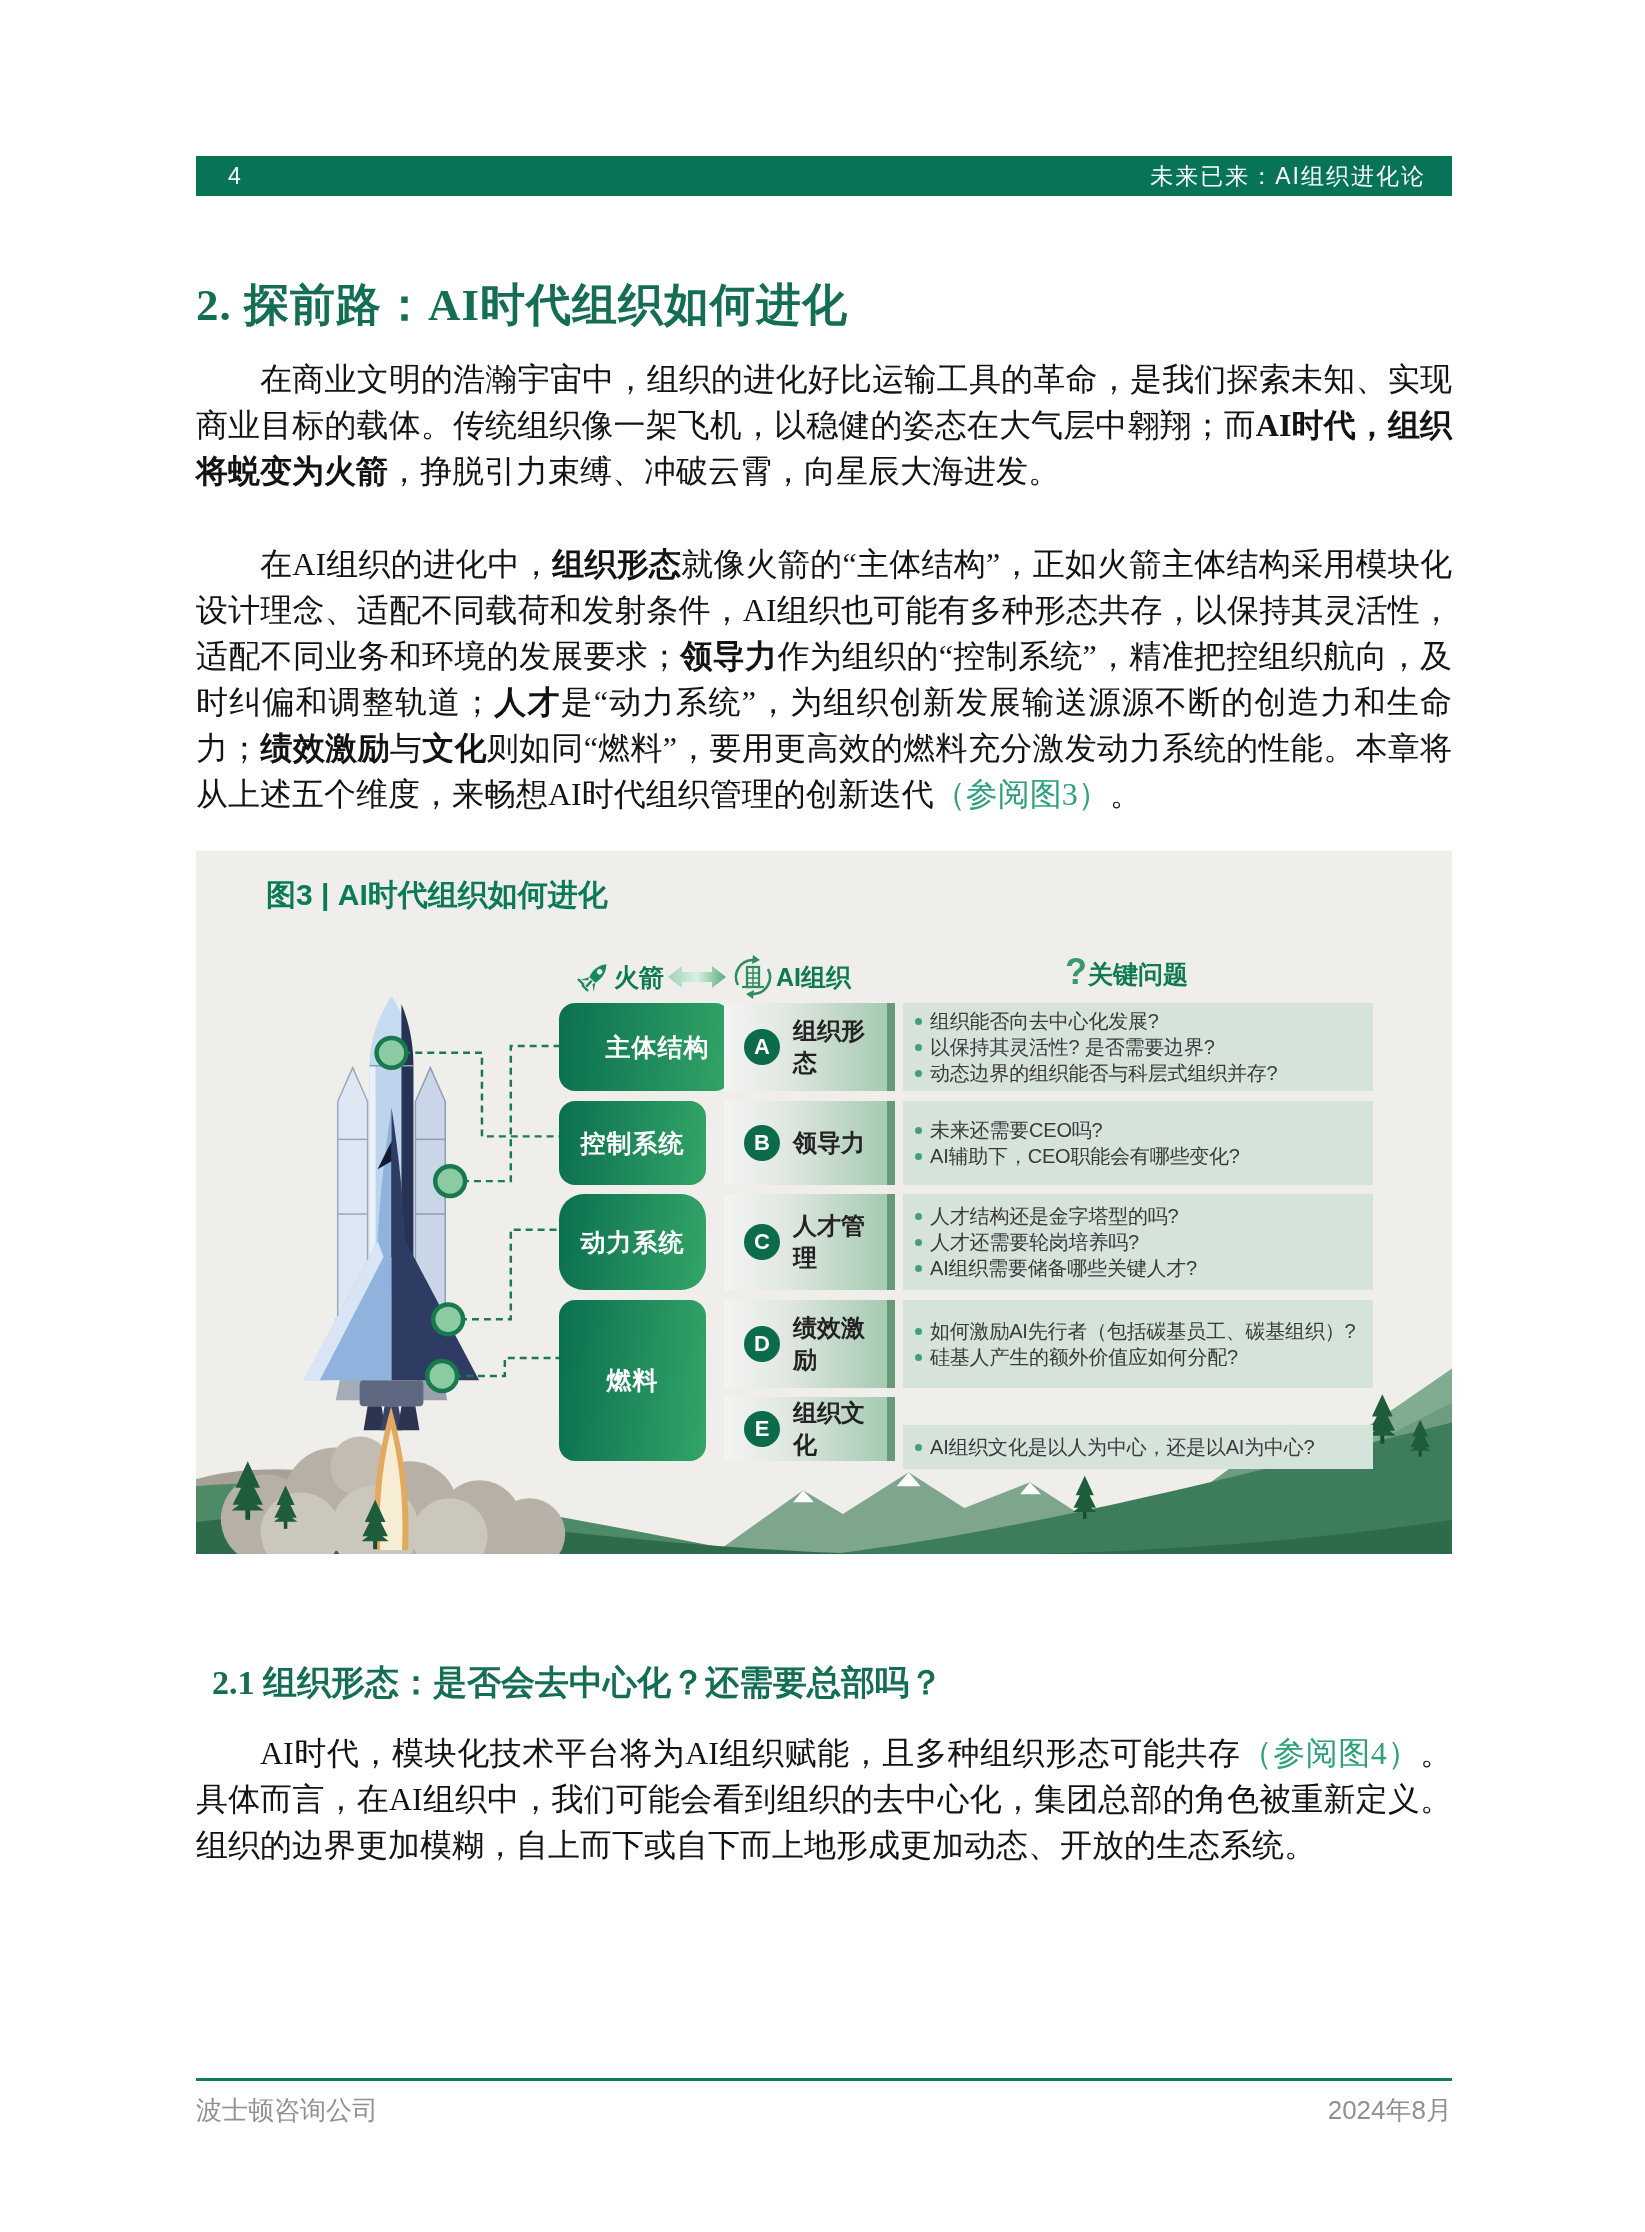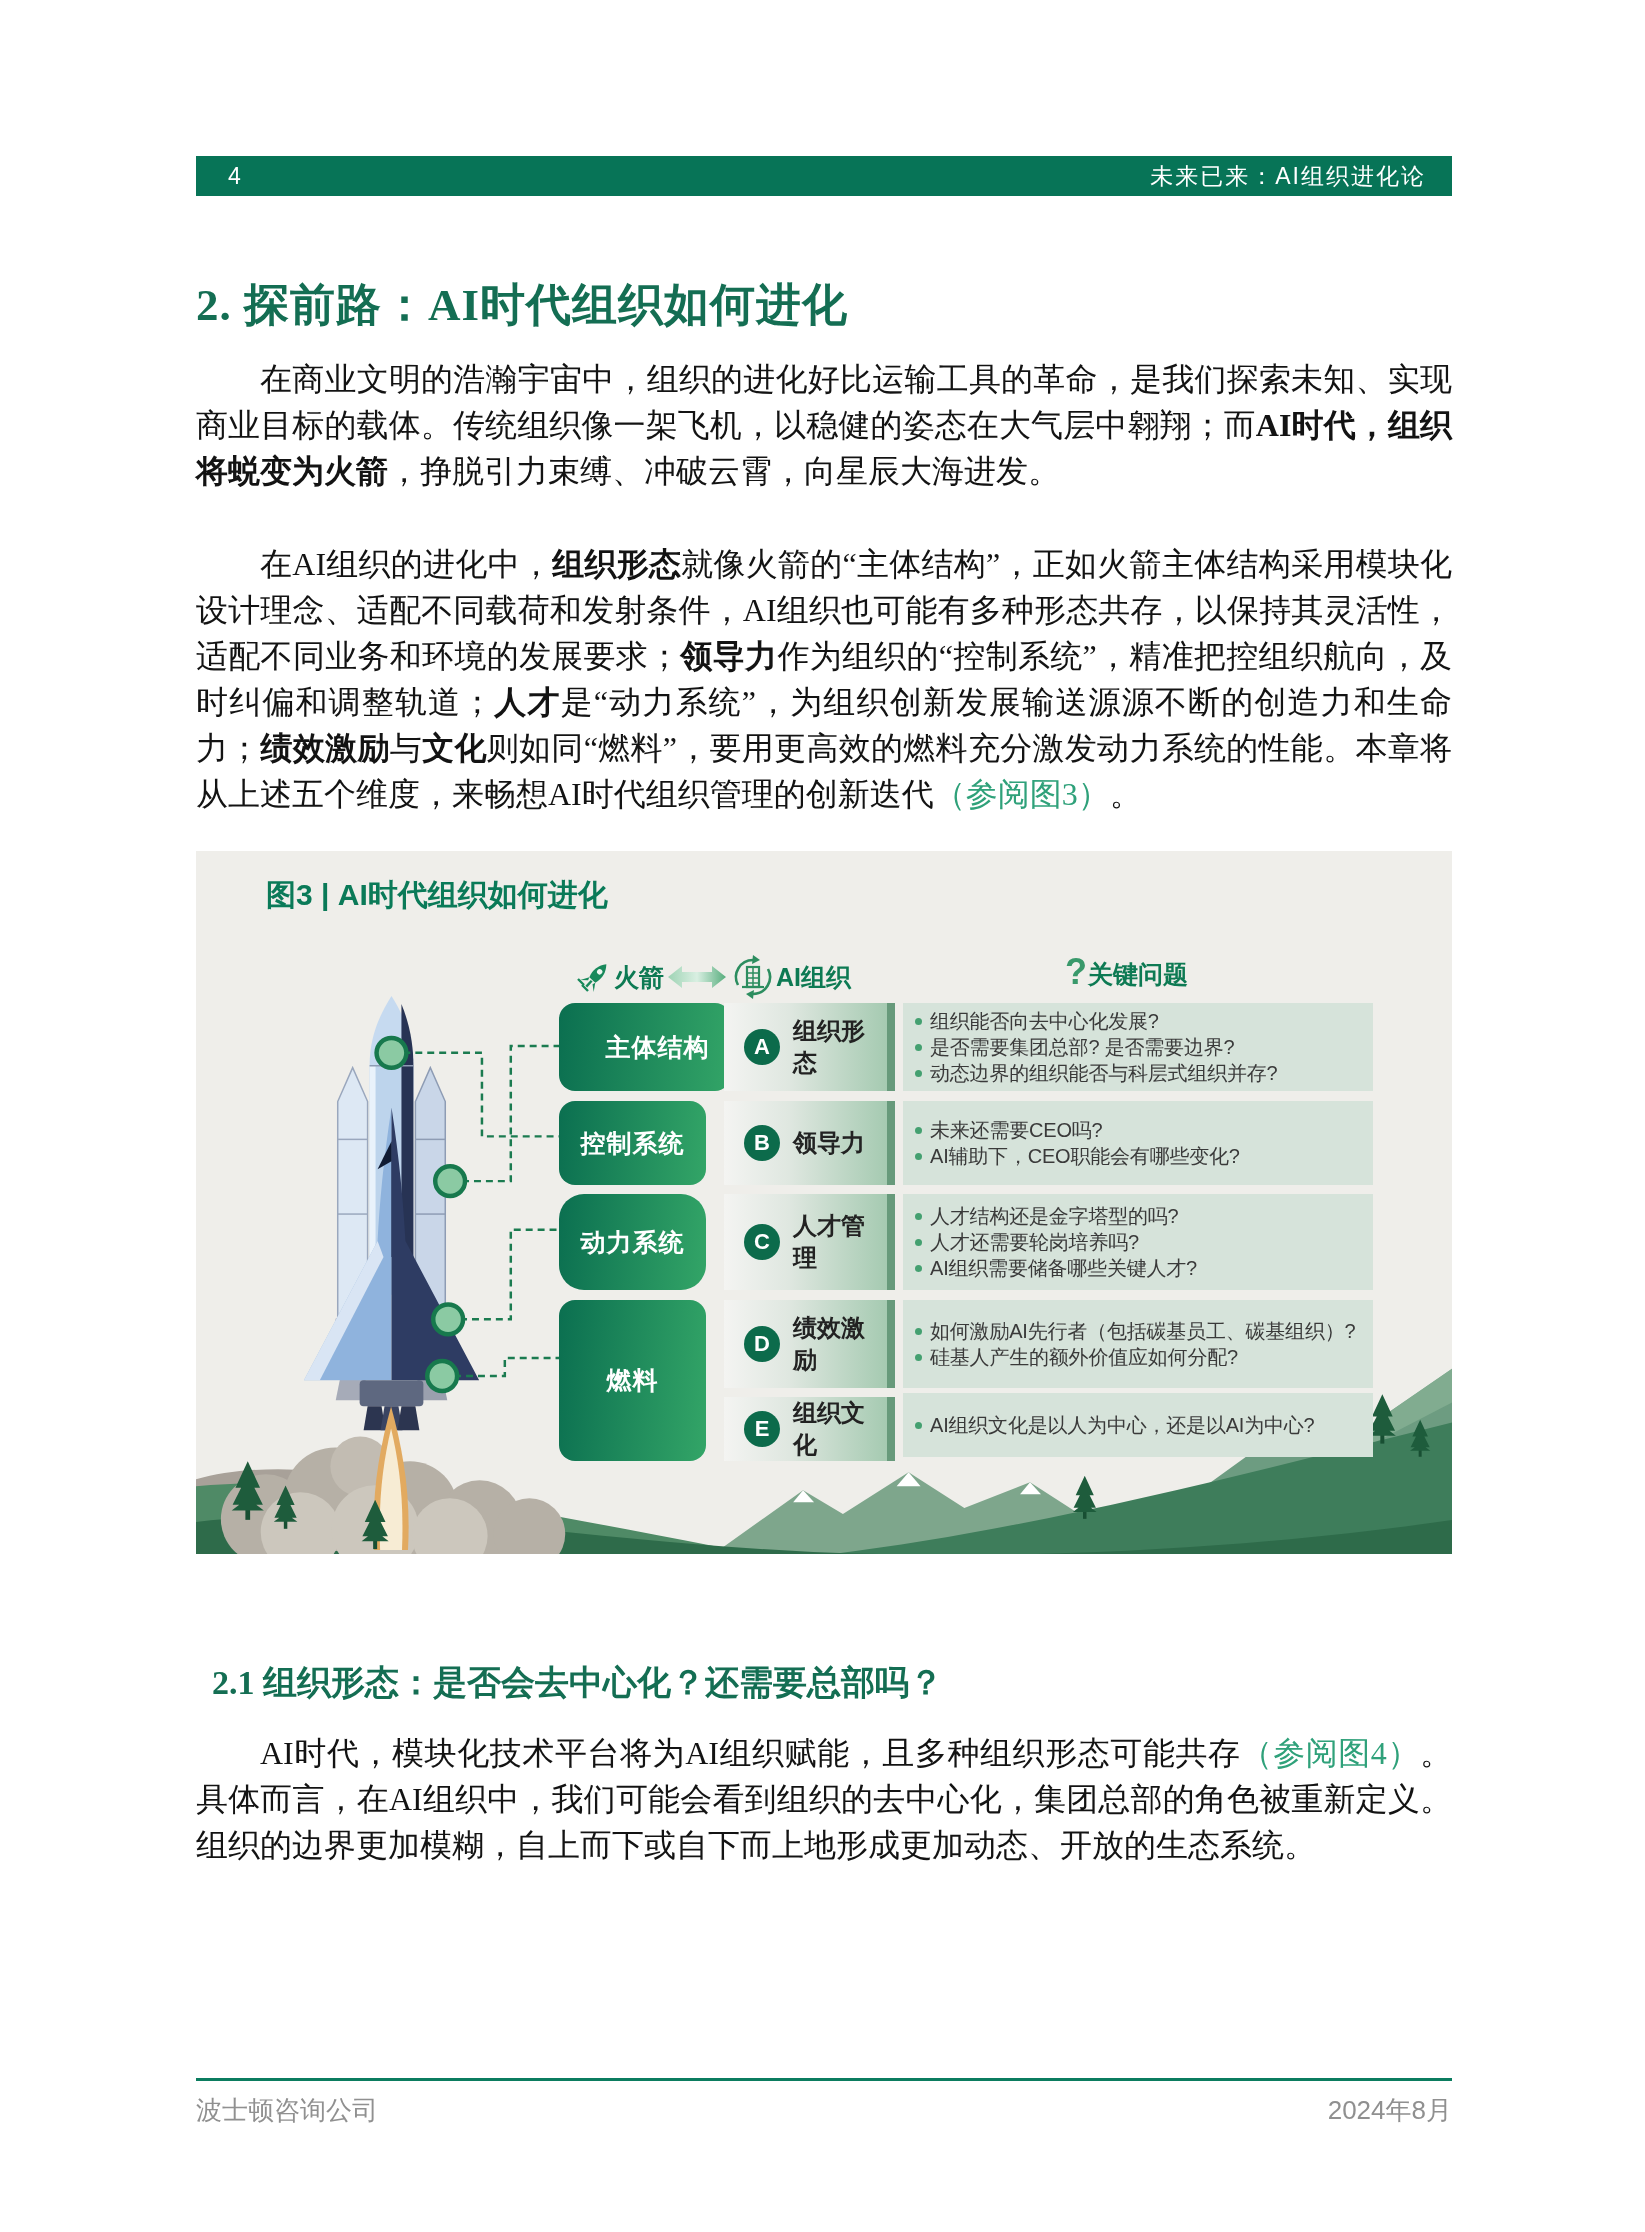--- a/index.html
+++ b/index.html
@@ -215,21 +215,21 @@
           <span class="dim-letter">A</span>
           <span class="dim-label">组织形态</span>
         </div>
         <div class="q-panel" style="top: 152px; height: 88px;">
           <div class="q-line">
             <span class="q-dot"></span>
             <span>组织能否向去中心化发展?</span>
           </div>
           <div class="q-line">
             <span class="q-dot"></span>
-            <span>是否需要集团总部? 是否需要边界?</span>
+            <span>以保持其灵活性? 是否需要边界?</span>
           </div>
           <div class="q-line">
             <span class="q-dot"></span>
             <span>动态边界的组织能否与科层式组织并存?</span>
           </div>
         </div>
         <div class="part-box" style="top: 250px; height: 84px; left: 363px; width: 147px;">
           <span>控制系统</span>
         </div>
         <div class="dim-box" style="top: 250px; height: 84px;">
@@ -281,21 +281,21 @@
           </div>
           <div class="q-line">
             <span class="q-dot"></span>
             <span>硅基人产生的额外价值应如何分配?</span>
           </div>
         </div>
         <div class="dim-box" style="top: 546px; height: 64px;">
           <span class="dim-letter">E</span>
           <span class="dim-label">组织文化</span>
         </div>
-        <div class="q-panel" style="top: 542px; height: 64px;">
+        <div class="q-panel" style="top: 574px; height: 44px;">
           <div class="q-line">
             <span class="q-dot"></span>
             <span>AI组织文化是以人为中心，还是以AI为中心?</span>
           </div>
         </div>
       </div>
   </figure>
 
   <h2 class="h2">2.1 组织形态：是否会去中心化？还需要总部吗？</h2>
   <p class="body p3"><span>AI时代，模块化技术平台将为AI组织赋能，且多种组织形态可能共存</span><span class="ref">（参阅图4）</span><span>。具体而言，在AI组织中，我们可能会看到组织的去中心化，集团总部的角色被重新定义。组织的边界更加模糊，自上而下或自下而上地形成更加动态、开放的生态系统。</span></p>

